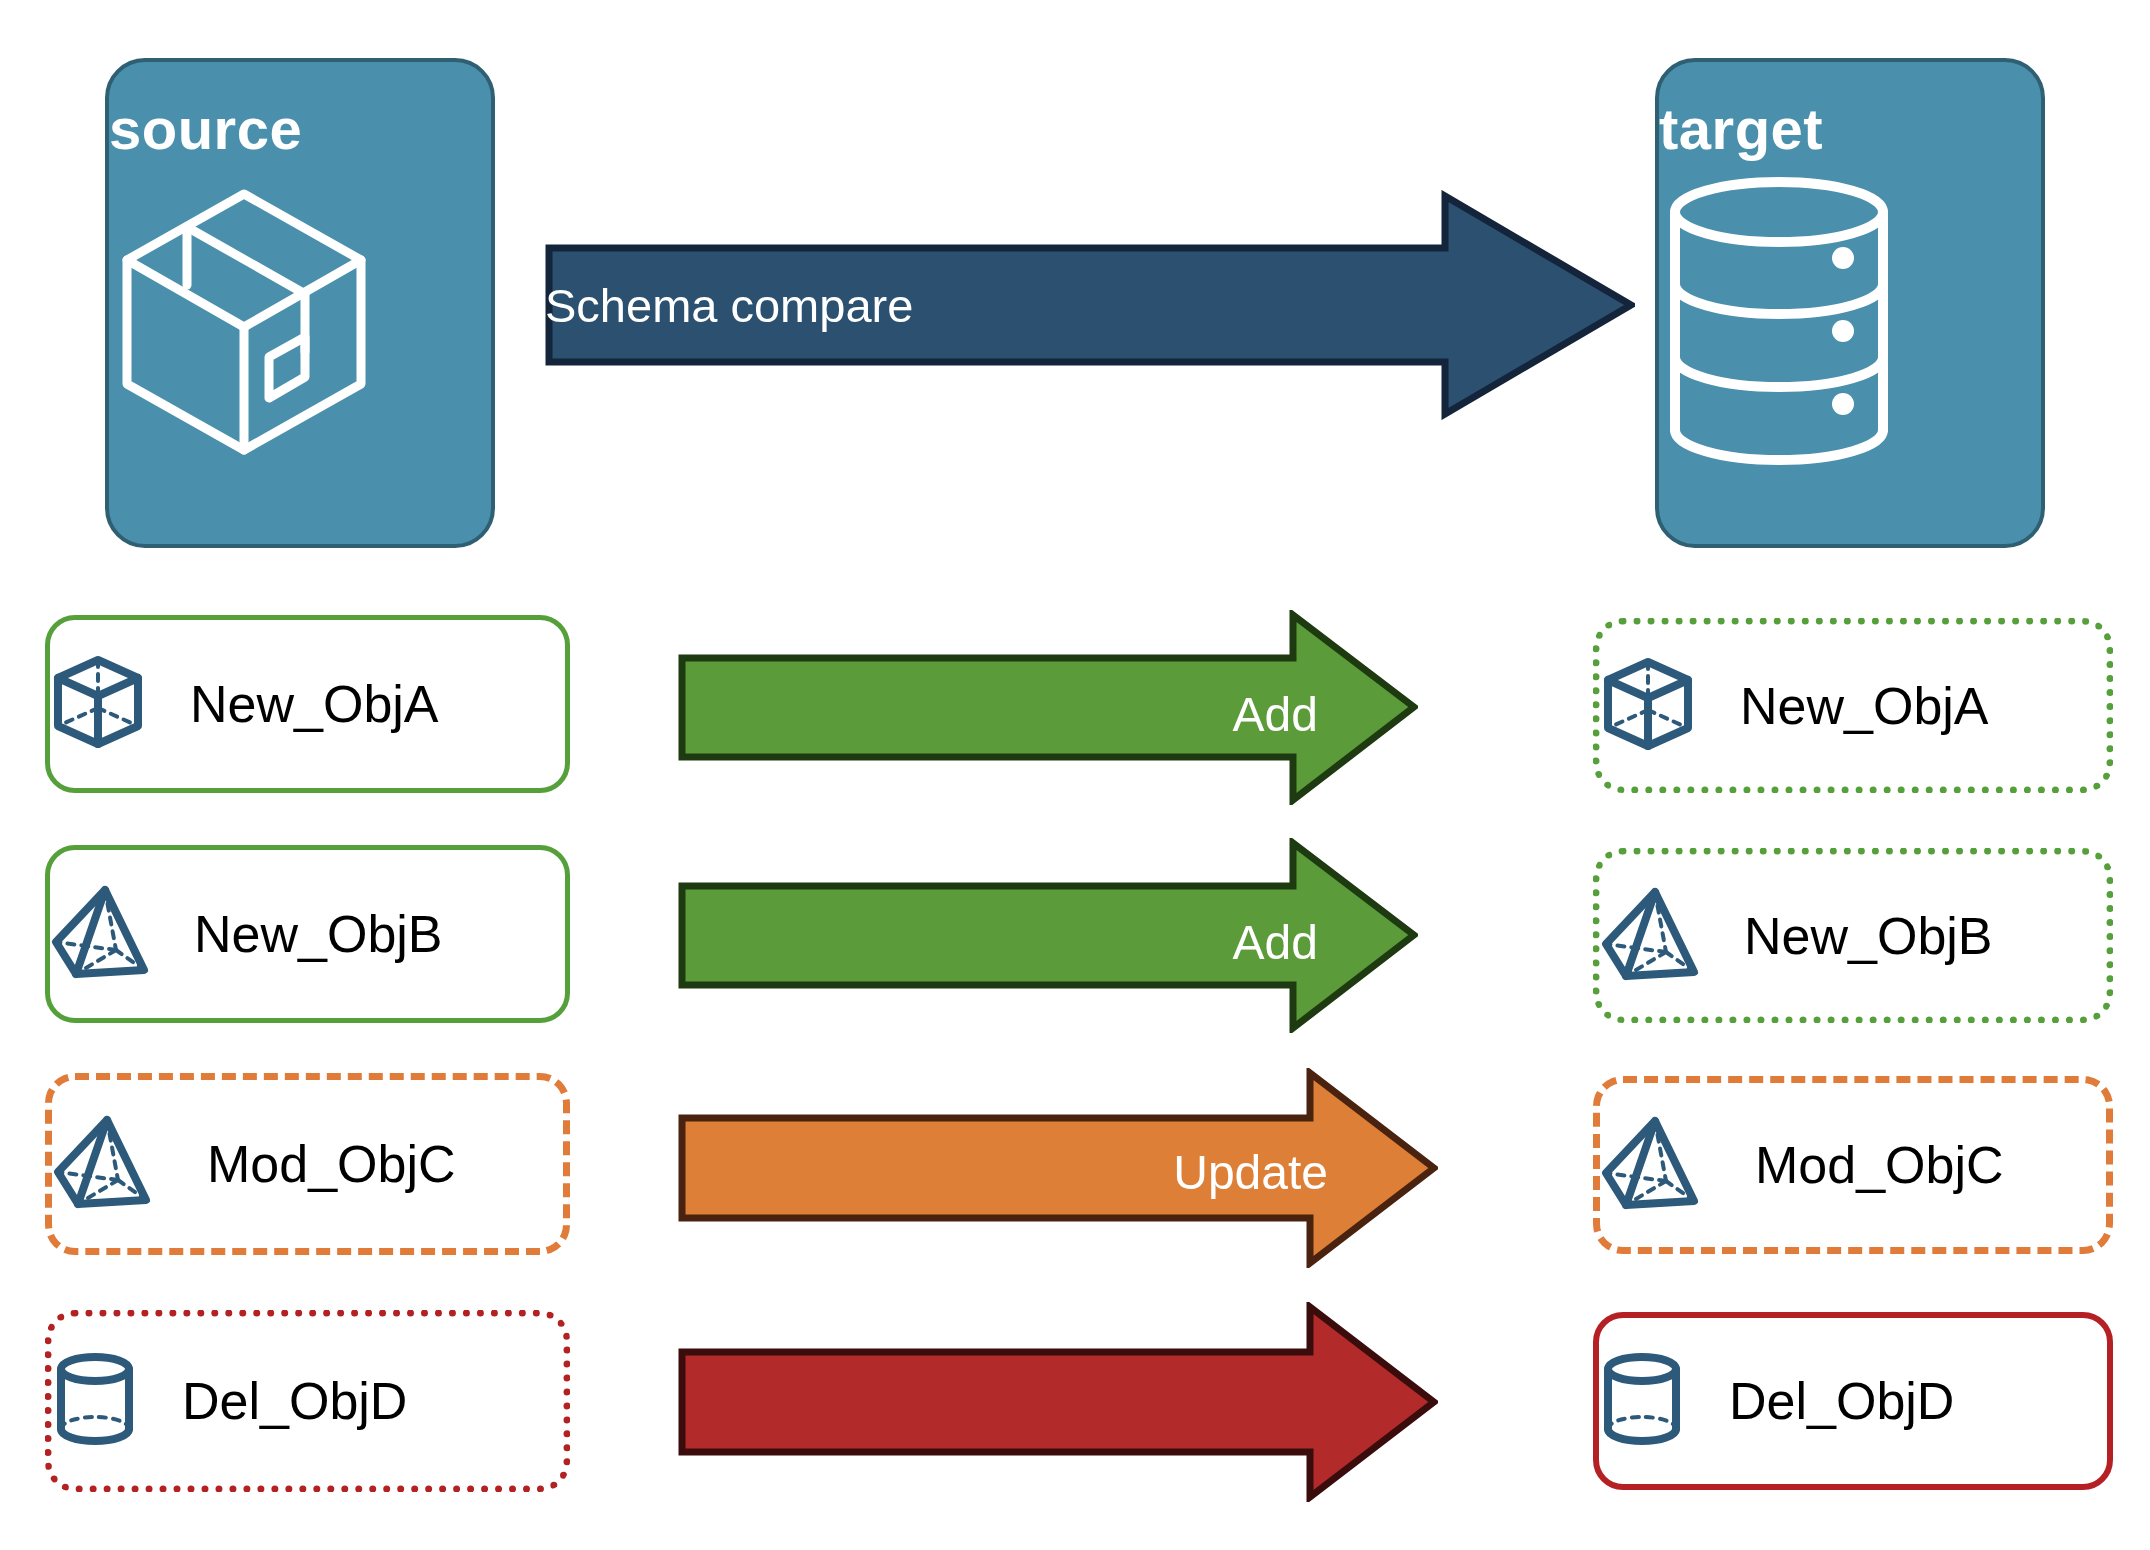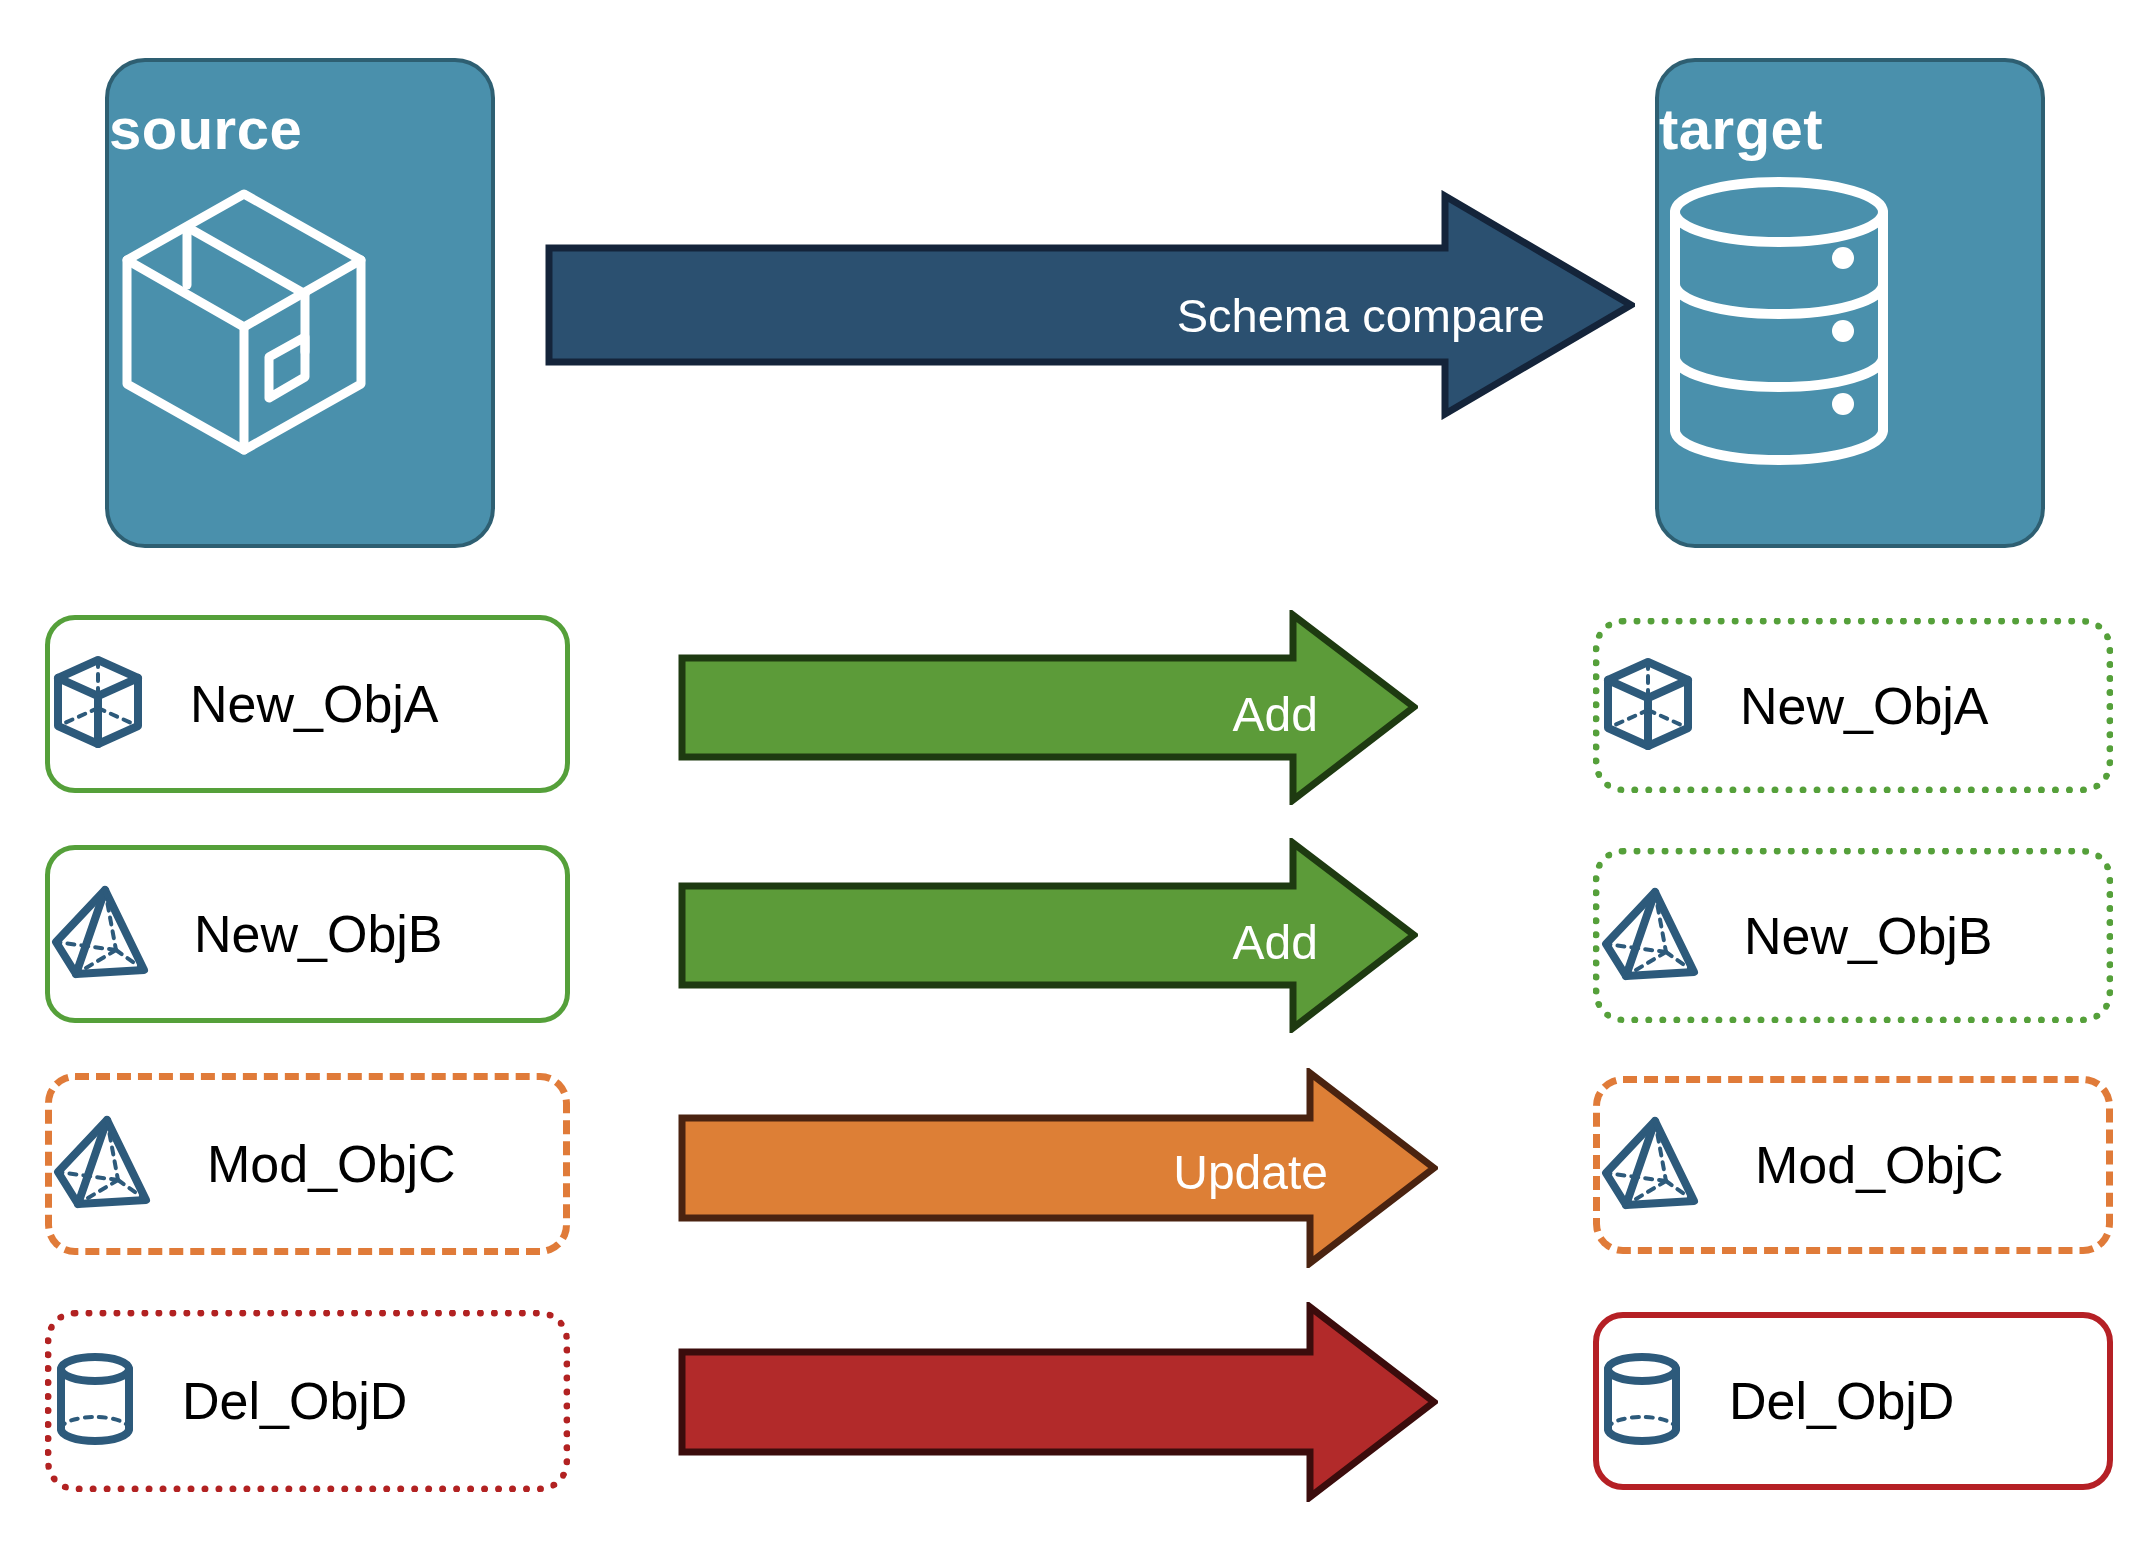--- a/index.html
+++ b/index.html
@@ -53,23 +53,23 @@
   }
   .arrow-caption {
     position: absolute;
     color: #ffffff;
     font-size: 47px;
     white-space: nowrap;
     pointer-events: none;
   }
   #schema-arrow-caption {
     left: 545px;
-    top: 288px;
+    top: 278px;
     width: 1000px;
-    text-align: right;
+    text-align: left;
   }
 
   
   .obj-card {
     position: absolute;
     box-sizing: border-box;
     background: #ffffff;
     border-radius: 30px;
     display: flex;
     align-items: center;

